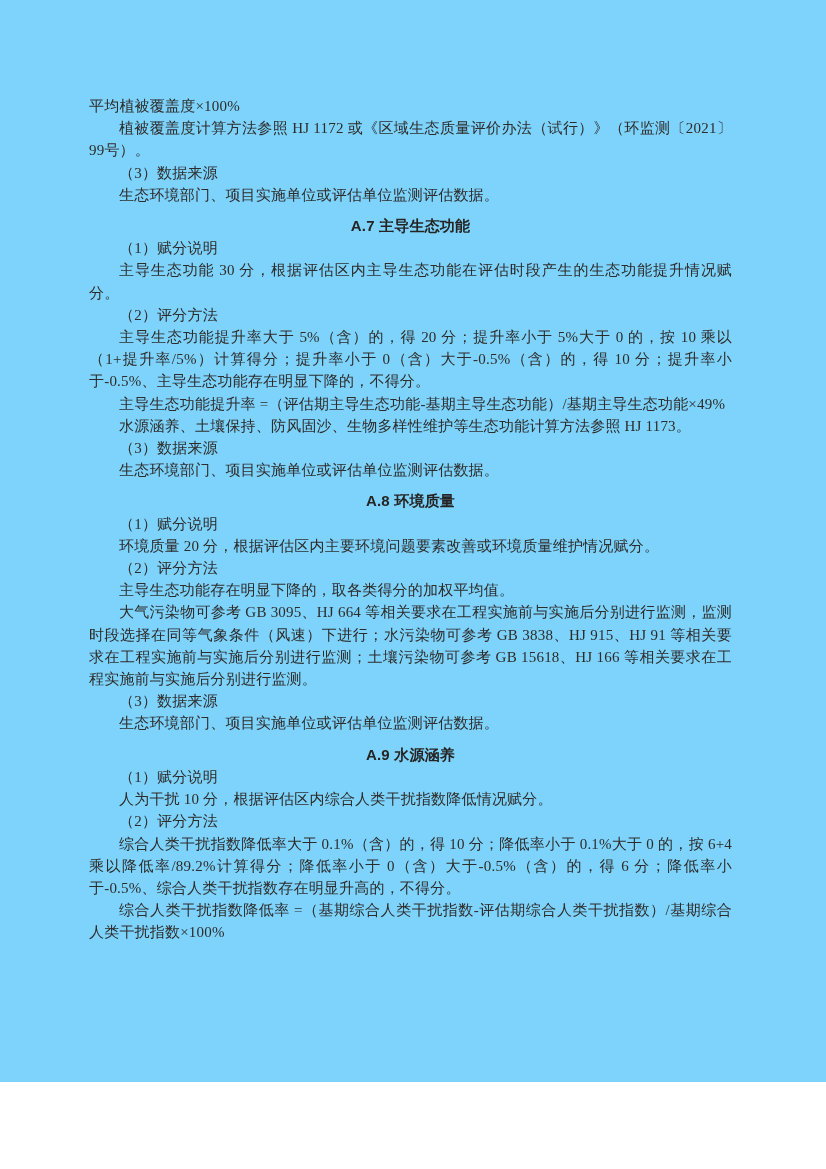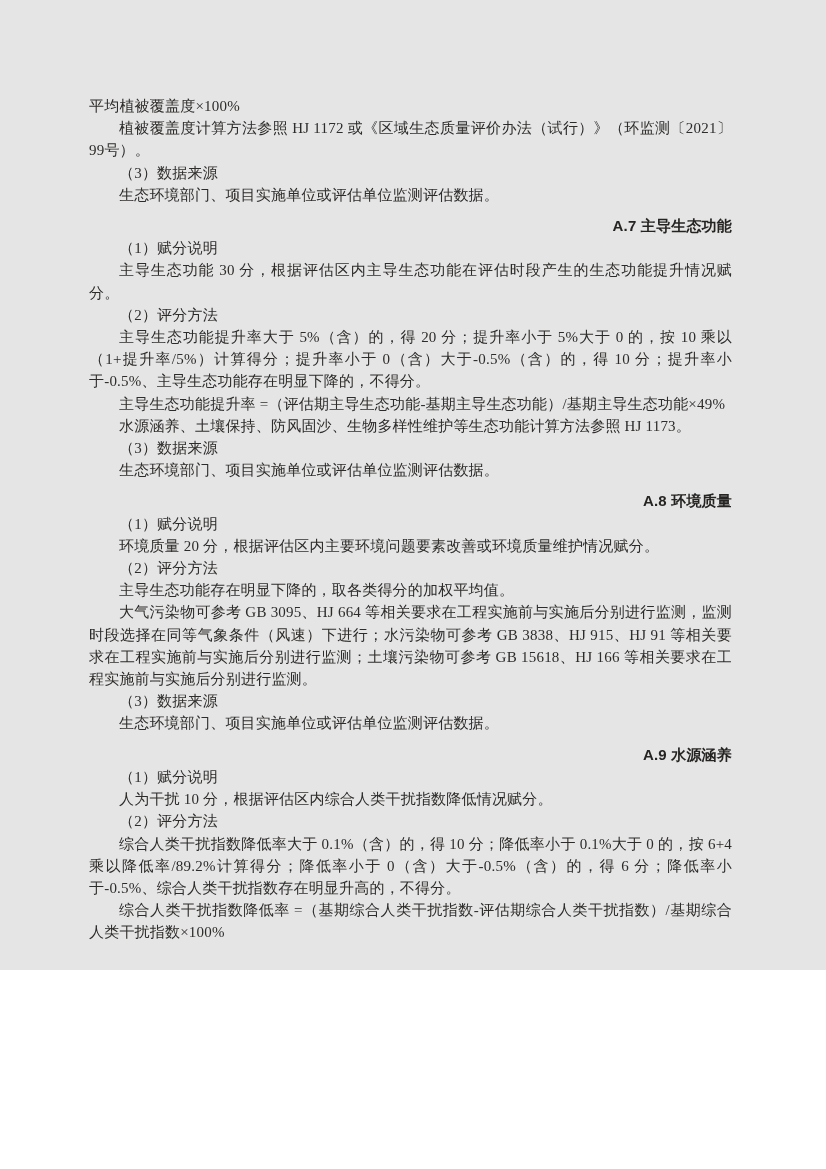--- a/index.html
+++ b/index.html
@@ -3,22 +3,22 @@
 <meta charset="utf-8">
 <style>
   html, body {
     margin: 0;
     padding: 0;
     background: #ffffff;
   }
   .page {
     position: relative;
     width: 826px;
-    height: 970px;
-    background: #e5e5e5;
+    height: 1082px;
+    background: #7dd3fc;
     font-family: "Liberation Serif", "DejaVu Serif", serif;
     color: #2e2c2a;
     overflow: hidden;
     box-sizing: border-box;
     padding-left: 25px;
   }
   .content {
     position: absolute;
     left: 89px;
     top: 95px;
@@ -34,21 +34,21 @@
   }
   .content p.flush {
     text-indent: 0;
   }
   .content h2.section-heading {
     font-family: "Liberation Sans", "DejaVu Sans", sans-serif;
     font-size: 15px;
     font-weight: bold;
     line-height: 22.2px;
     margin: 9px 0 0 0;
-    text-align: right;
+    text-align: center;
     color: #262422;
   }
   .footer {
     position: absolute;
     top: 1088px;
     right: 95px;
     display: flex;
     align-items: center;
     gap: 14px;
     font-size: 15px;

